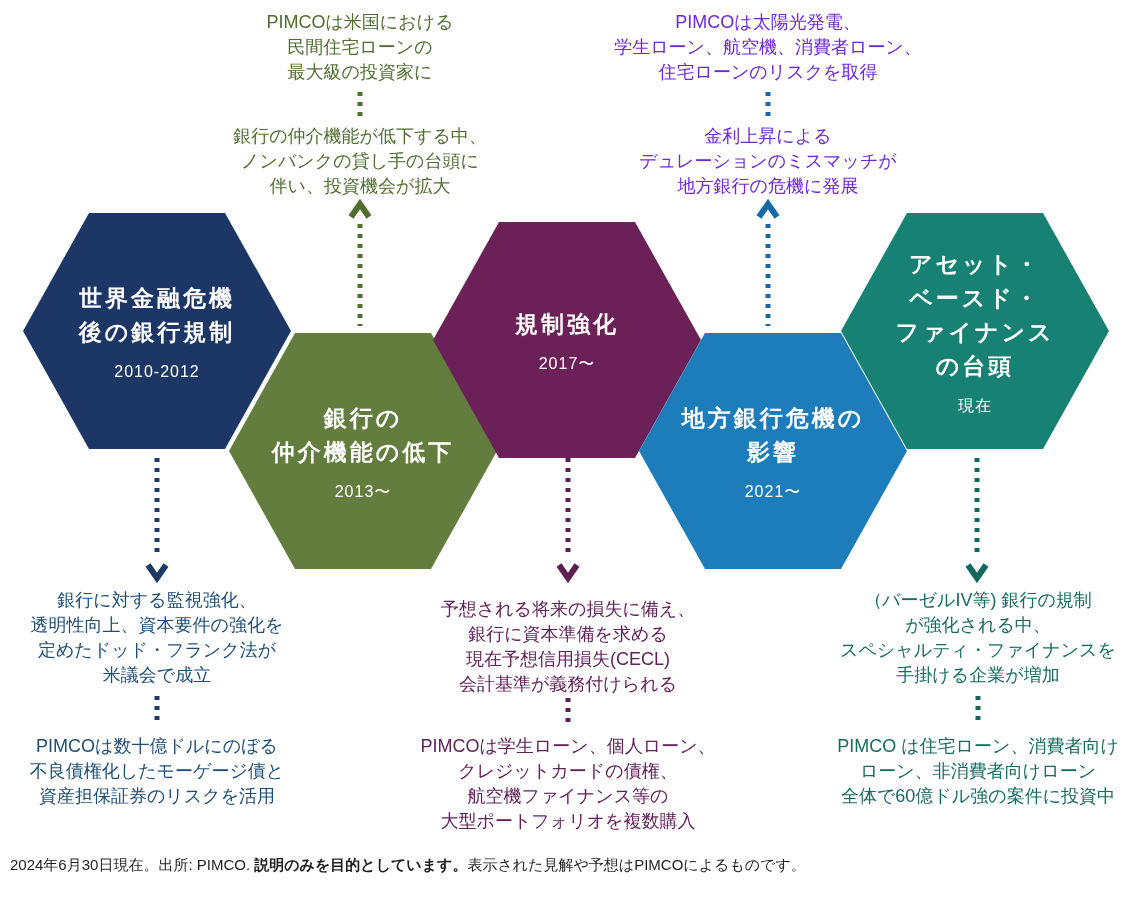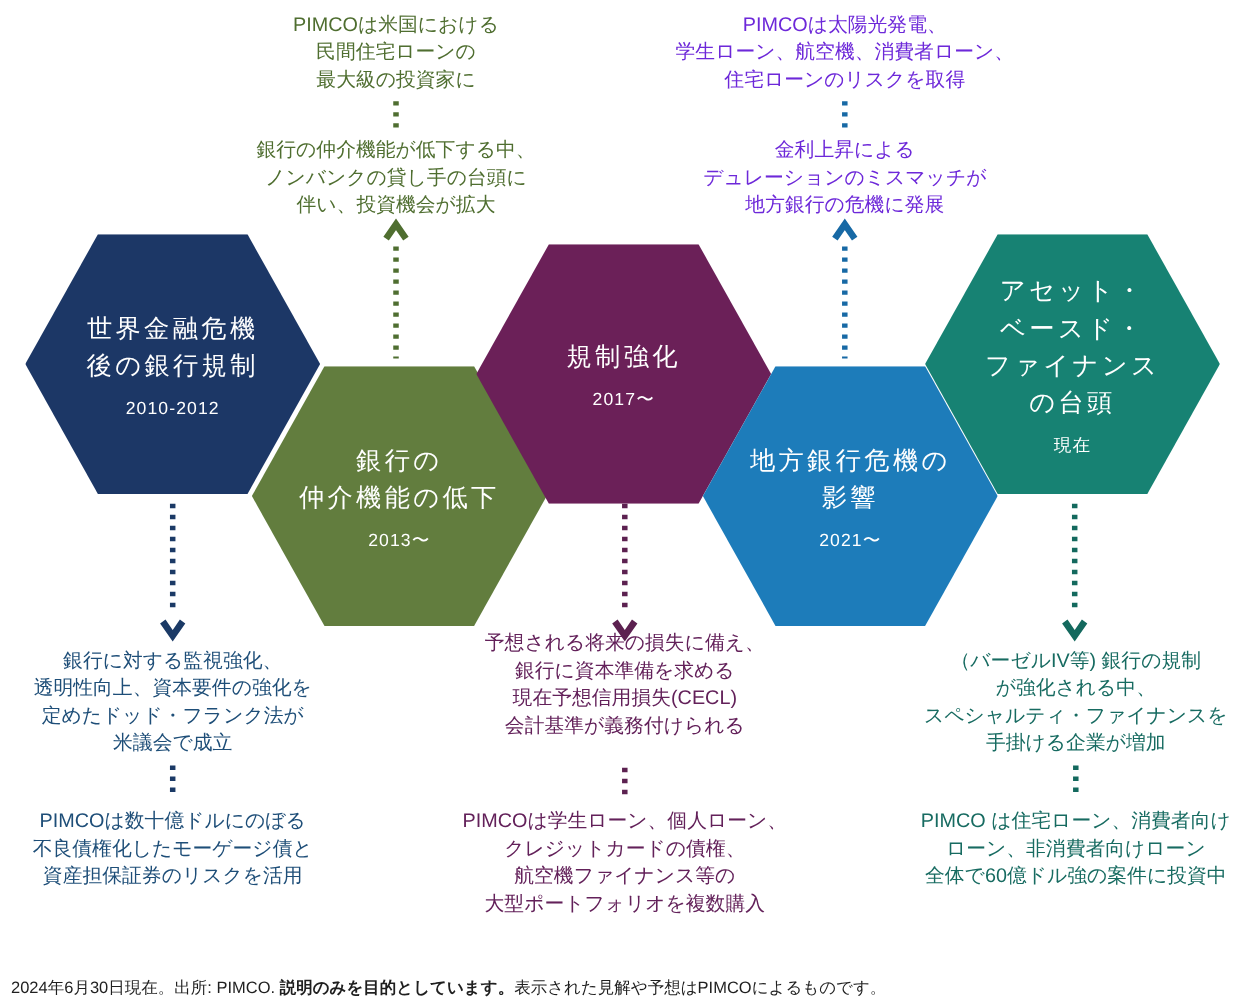--- a/index.html
+++ b/index.html
@@ -13,36 +13,36 @@
   #arrow-layer{position:absolute;left:0;top:0;width:1140px;height:913px;}
   .hex{position:absolute;width:268px;height:236px;}
   .hex svg{position:absolute;left:0;top:0;width:268px;height:236px;}
   .hex-text{
     position:absolute;inset:0;
     display:flex;flex-direction:column;align-items:center;justify-content:center;
     color:#ffffff;text-align:center;
   }
   .hex-title{
     font-size:23px;line-height:34px;letter-spacing:3px;
-    white-space:pre-line;font-weight:400;
+    white-space:pre-line;font-weight:700;
   }
   .hex-subtitle{
     font-size:16px;line-height:20px;margin-top:13px;letter-spacing:1px;
   }
   .note{
     position:absolute;text-align:center;white-space:pre-line;
     font-size:18px;line-height:25px;font-weight:400;
   }
   .note.green{color:#4f6e30;}
   .note.blue{color:#6d28d9;}
   .note.navy{color:#1e4e78;}
   .note.purple{color:#63215a;}
   .note.teal{color:#176b61;}
   .footer{
-    position:absolute;left:10px;top:888px;width:1120px;
+    position:absolute;left:10px;top:854px;width:1120px;
     font-size:15px;line-height:21px;color:#1f1f1f;
   }
   .footer .bold{font-weight:bold;}
 </style>
 </head>
 <body>
 
 <div id="stage">
 
   <svg id="arrow-layer" viewBox="0 0 1140 913" xmlns="http://www.w3.org/2000/svg">
@@ -148,21 +148,21 @@
     </div>
   </div>
 
   <div class="note navy" style="left:0px;top:734px;width:314px">PIMCOは数十億ドルにのぼる
 不良債権化したモーゲージ債と
 資産担保証券のリスクを活用</div>
   <div class="note navy" style="left:0px;top:588px;width:314px">銀行に対する監視強化、
 透明性向上、資本要件の強化を
 定めたドッド・フランク法が
 米議会で成立</div>
-  <div class="note purple" style="left:388px;top:572px;width:360px">予想される将来の損失に備え、
+  <div class="note purple" style="left:388px;top:597px;width:360px">予想される将来の損失に備え、
 銀行に資本準備を求める
 現在予想信用損失(CECL)
 会計基準が義務付けられる</div>
   <div class="note purple" style="left:388px;top:734px;width:360px">PIMCOは学生ローン、個人ローン、
 クレジットカードの債権、
 航空機ファイナンス等の
 大型ポートフォリオを複数購入</div>
   <div class="note teal" style="left:798px;top:588px;width:360px">（バーゼルIV等) 銀行の規制
 が強化される中、
 スペシャルティ・ファイナンスを

